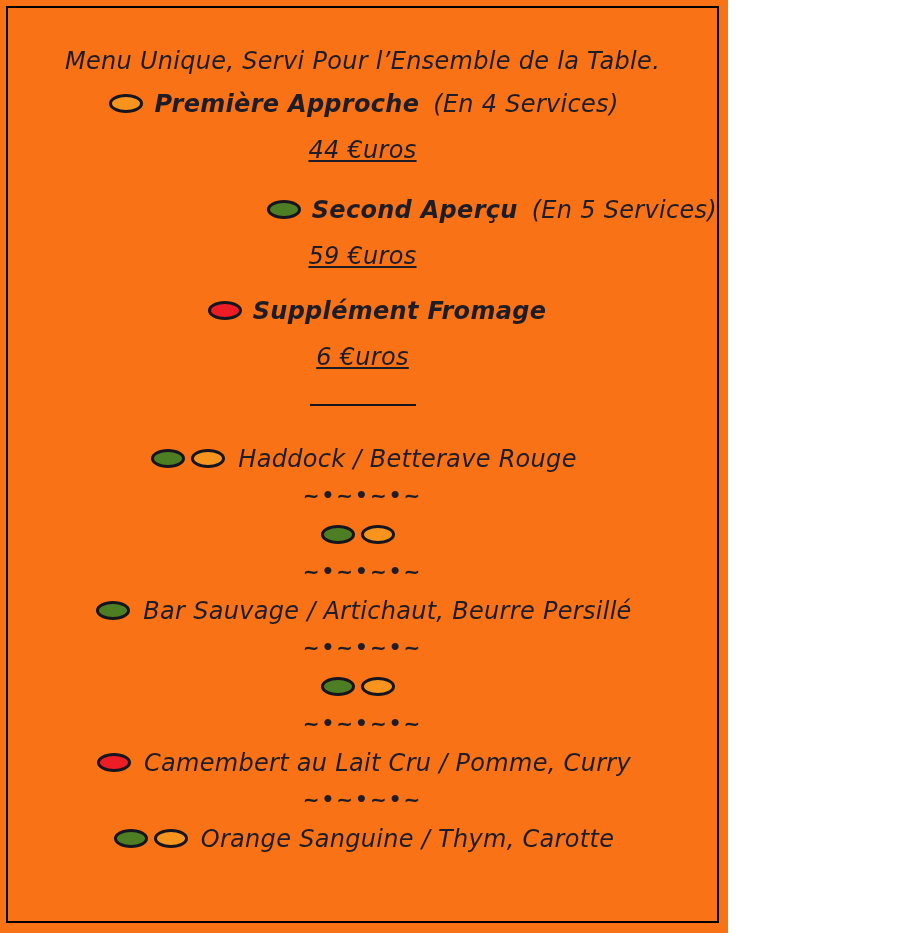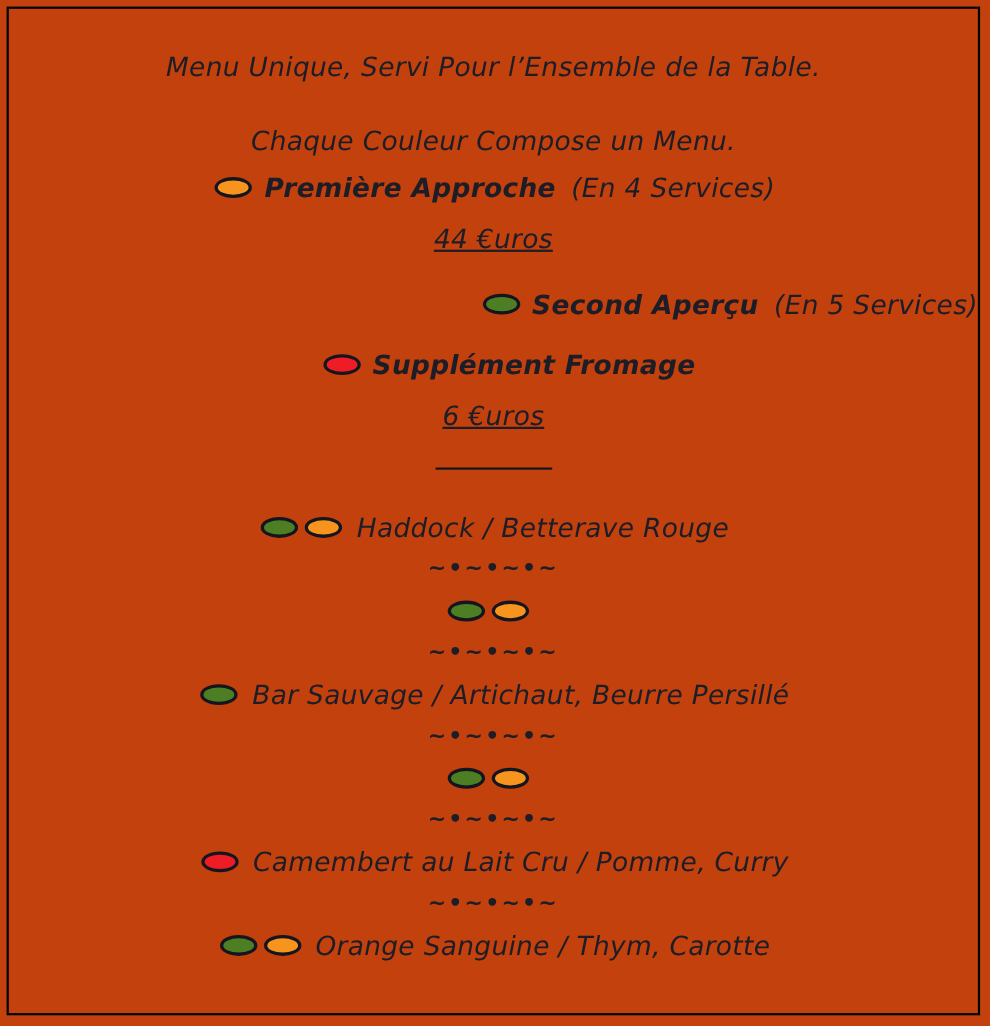--- a/index.html
+++ b/index.html
@@ -1,20 +1,20 @@
 <!DOCTYPE html>
 <html><head>
 <meta charset="utf-8">
 <style>
   html, body { margin: 0; padding: 0; background: #ffffff; }
   .page {
     position: relative;
-    width: 900px;
+    width: 728px;
     height: 933px;
-    background: #c2410c;
+    background: #f97316;
     font-family: "DejaVu Sans", sans-serif;
     font-style: italic;
     color: #1d1d28;
     overflow: hidden;
   }
   .frame {
     position: absolute;
     left: 6px; top: 6px; right: 9px; bottom: 10px;
     border: 2px solid #000000;
     box-sizing: border-box;
@@ -61,34 +61,34 @@
   .dot[data-color="red"]    { background: #EE1C25; }
   .dot-group { margin-right: 10px; }
 </style>
 </head>
 <body>
 
 <div class="page">
   <div class="frame">
 
     <div class="line title">Menu Unique, Servi Pour l’Ensemble de la Table.</div>
-    <div class="line subtitle">Chaque Couleur Compose un Menu.</div>
 
     <div class="line menu-line-1">
       <span class="dot" data-color="orange"></span>
       <span class="menu-name">Première Approche</span>
       <span class="menu-detail">(En 4 Services)</span>
     </div>
     <div class="line price-line">44 €uros</div>
 
     <div class="line menu-line-2">
       <span class="dot" data-color="green"></span>
       <span class="menu-name">Second Aperçu</span>
       <span class="menu-detail">(En 5 Services)</span>
     </div>
+    <div class="line price-line">59 €uros</div>
 
     <div class="line menu-line-3">
       <span class="dot" data-color="red"></span>
       <span class="menu-name">Supplément Fromage</span>
       <span class="menu-detail"></span>
     </div>
     <div class="line price-line">6 €uros</div>
 
     <div class="divider"></div>
 

